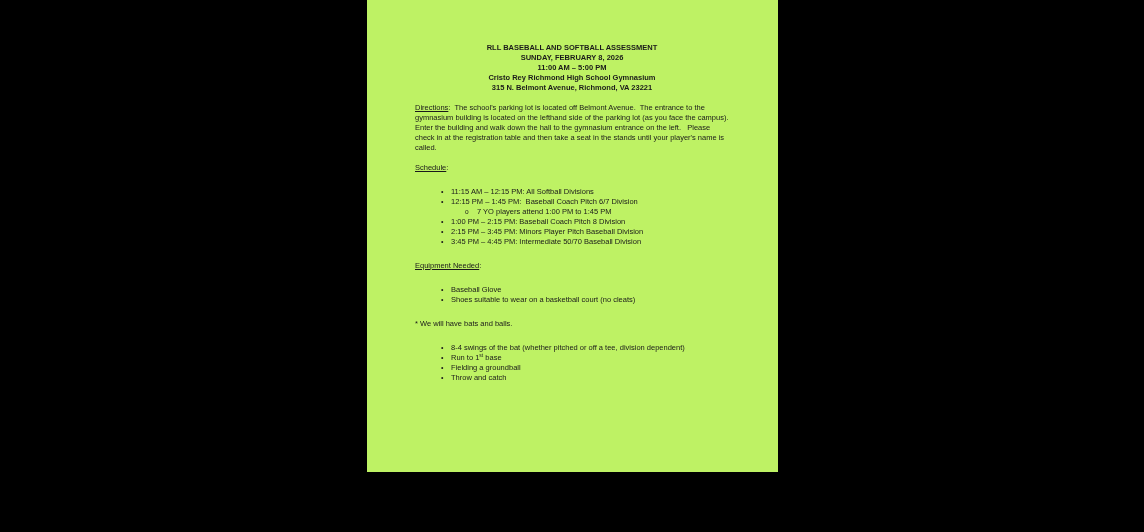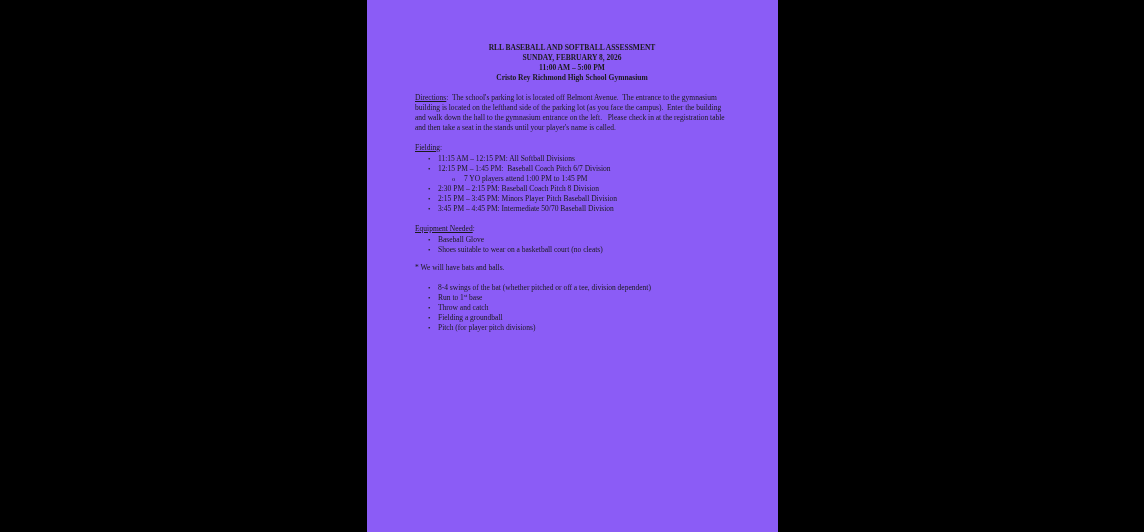--- a/index.html
+++ b/index.html
@@ -14,24 +14,24 @@
     position: relative;
     width: 1144px;
     height: 532px;
     background: #000;
   }
   .page {
     position: absolute;
     left: 367px;
     top: 0;
     width: 411px;
-    height: 532px;
-    background: #8b5cf6;
+    height: 472px;
+    background: #bef264;
     box-sizing: border-box;
-    font-family: Liberation Serif, serif;
+    font-family: Liberation Sans, sans-serif;
     color: #1a1a1a;
   }
   .content {
     padding: 43px 49px 0 48px;
     font-size: 7.5px;
     line-height: 10px;
   }
   .title-block {
     text-align: center;
     font-weight: bold;
@@ -40,21 +40,21 @@
     margin-top: 10px;
     white-space: pre-wrap;
   }
   .section {
     margin-top: 10px;
   }
   .heading-label {
     text-decoration: underline;
   }
   ul.blist {
-    margin: 1px;
+    margin: 14px;
     padding: 0;
     list-style: none;
   }
   li.li1, li.li2 {
     display: flex;
     align-items: baseline;
     white-space: pre-wrap;
   }
   li.li1 { padding-left: 12px; }
   li.li2 { padding-left: 36px; }
@@ -82,50 +82,50 @@
 
 <div class="stage">
   <div class="page">
     <div class="content">
 
       <div class="title-block">
         <div>RLL BASEBALL AND SOFTBALL ASSESSMENT</div>
         <div>SUNDAY, FEBRUARY 8, 2026</div>
         <div>11:00 AM – 5:00 PM</div>
         <div>Cristo Rey Richmond High School Gymnasium</div>
+        <div>315 N. Belmont Avenue, Richmond, VA 23221</div>
       </div>
 
       <div class="para"><span class="heading-label">Directions</span><span>:</span><span>  The school's parking lot is located off Belmont Avenue.  The entrance to the gymnasium building is located on the lefthand side of the parking lot (as you face the campus).  Enter the building and walk down the hall to the gymnasium entrance on the left.   Please check in at the registration table and then take a seat in the stands until your player's name is called.</span></div>
 
       <div class="section">
-        <div><span class="heading-label">Fielding</span><span>:</span></div>
+        <div><span class="heading-label">Schedule</span><span>:</span></div>
         <ul class="blist">
           <li class="li1"><span class="b1">•</span><span>11:15 AM – 12:15 PM: All Softball Divisions</span></li>
           <li class="li1"><span class="b1">•</span><span>12:15 PM – 1:45 PM:  Baseball Coach Pitch 6/7 Division</span></li>
           <li class="li2"><span class="b2">o</span><span>7 YO players attend 1:00 PM to 1:45 PM</span></li>
-          <li class="li1"><span class="b1">•</span><span>2:30 PM – 2:15 PM: Baseball Coach Pitch 8 Division</span></li>
+          <li class="li1"><span class="b1">•</span><span>1:00 PM – 2:15 PM: Baseball Coach Pitch 8 Division</span></li>
           <li class="li1"><span class="b1">•</span><span>2:15 PM – 3:45 PM: Minors Player Pitch Baseball Division</span></li>
           <li class="li1"><span class="b1">•</span><span>3:45 PM – 4:45 PM: Intermediate 50/70 Baseball Division</span></li>
         </ul>
       </div>
 
       <div class="section">
         <div><span class="heading-label">Equipment Needed</span><span>:</span></div>
         <ul class="blist">
           <li class="li1"><span class="b1">•</span><span>Baseball Glove</span></li>
           <li class="li1"><span class="b1">•</span><span>Shoes suitable to wear on a basketball court (no cleats)</span></li>
         </ul>
         <div class="note">* We will have bats and balls.</div>
       </div>
 
       <div class="section">
         <ul class="blist">
           <li class="li1"><span class="b1">•</span><span><span>8-4 swings of the bat (whether pitched or off a tee, division dependent)</span><sup></sup><span></span></span></li>
           <li class="li1"><span class="b1">•</span><span><span>Run to 1</span><sup>st</sup><span> base</span></span></li>
+          <li class="li1"><span class="b1">•</span><span><span>Fielding a groundball</span><sup></sup><span></span></span></li>
           <li class="li1"><span class="b1">•</span><span><span>Throw and catch</span><sup></sup><span></span></span></li>
-          <li class="li1"><span class="b1">•</span><span><span>Fielding a groundball</span><sup></sup><span></span></span></li>
-          <li class="li1"><span class="b1">•</span><span><span>Pitch (for player pitch divisions)</span><sup></sup><span></span></span></li>
         </ul>
       </div>
 
     </div>
   </div>
 </div>
 
 </body></html>

